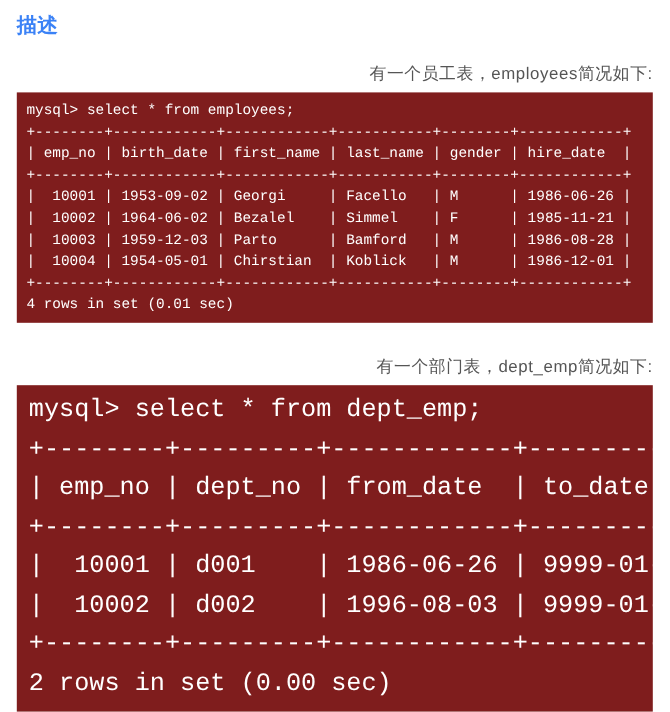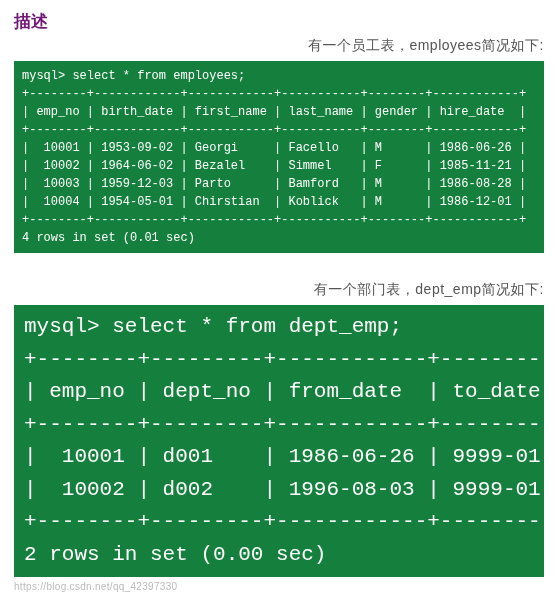--- a/index.html
+++ b/index.html
@@ -6,32 +6,32 @@
     body {
       font-family: -apple-system, BlinkMacSystemFont, "Segoe UI", Arial, sans-serif;
       background: #ffffff;
       width: 558px;
       padding: 10px 14px;
       color: #333;
     }
     .heading {
       font-weight: bold;
       font-size: 17px;
-      color: #701a75;
-      margin-bottom: 4px;
+      color: #3b82f6;
+      margin-bottom: 20px;
     }
     .intro {
       font-size: 14px;
       color: #555;
       margin-bottom: 6px;
       letter-spacing: 0.5px;
       text-align: right;
     }
     .terminal {
-      background: #15803d;
+      background: #7f1d1d;
       color: #ffffff;
       font-family: "Consolas", "Courier New", monospace;
       padding: 6px 8px;
       font-size: 12px;
       line-height: 1.5;
       margin-bottom: 28px;
       white-space: pre;
       overflow: hidden;
     }
     .terminal.large {

